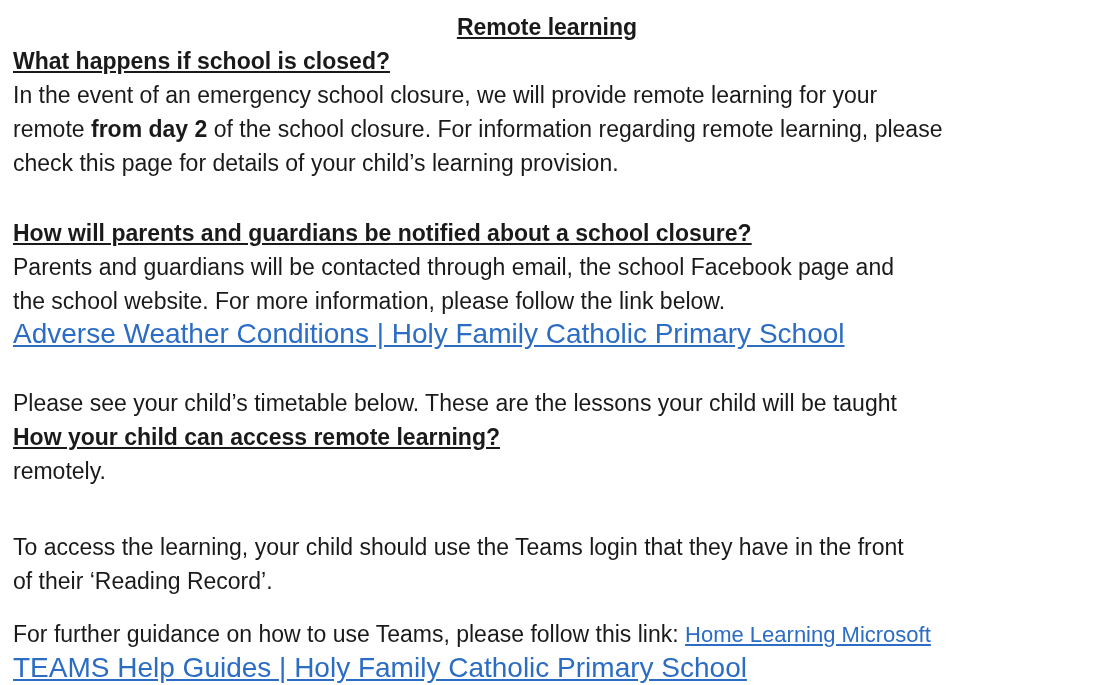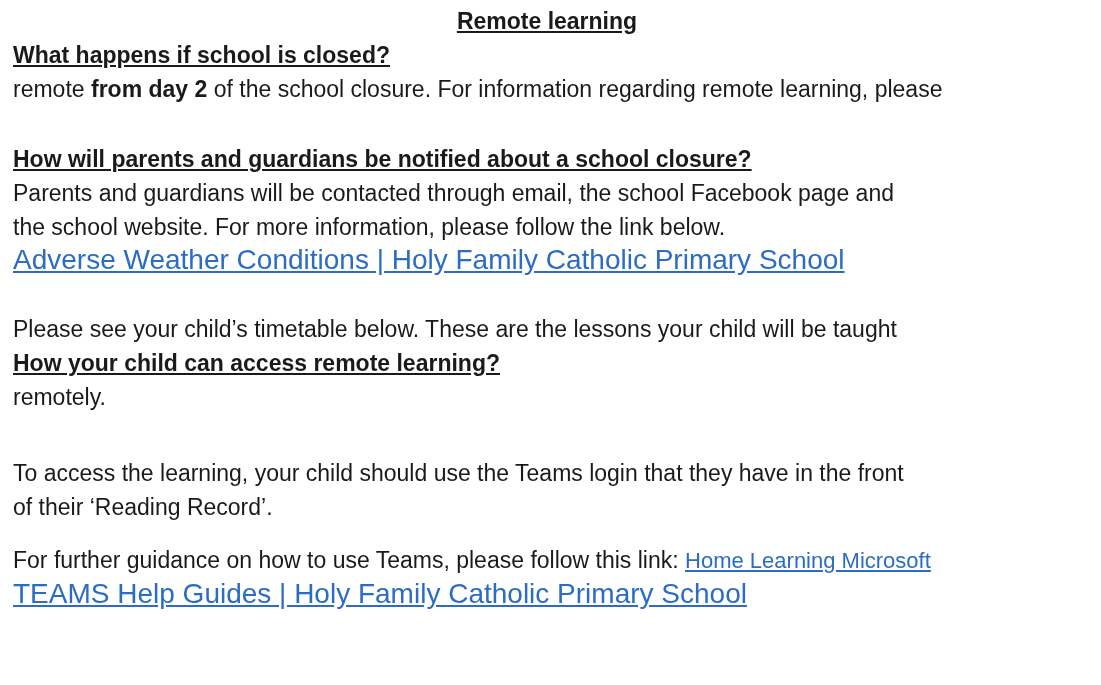--- a/index.html
+++ b/index.html
@@ -11,21 +11,21 @@
     width: 1101px;
     height: 685px;
     overflow: hidden;
     font-family: "Liberation Sans", sans-serif;
     color: #1a1a1a;
   }
   .page {
     box-sizing: border-box;
     width: 1101px;
     height: 685px;
-    padding: 4px 20px 0 13px;
+    padding: 10px 20px 0 13px;
   }
   .ln {
     font-size: 23px;
     line-height: 34px;
     white-space: nowrap;
   }
   .title-ln {
     text-align: center;
     font-weight: bold;
     text-decoration: underline;
@@ -51,21 +51,23 @@
   .gap-20 { height: 20px; }
 </style>
 </head>
 <body>
 
 <div class="page">
 
   <div class="ln title-ln">Remote learning</div>
 
   <div class="ln heading-ln">What happens if school is closed?</div>
+  <div class="ln">In the event of an emergency school closure, we will provide remote learning for your</div>
   <div class="ln"><span>remote </span><span class="b">from day 2</span><span> of the school closure. For information regarding remote learning, please</span></div>
+  <div class="ln">check this page for details of your child’s learning provision.</div>
 
   <div class="gap-36"></div>
 
   <div class="ln heading-ln">How will parents and guardians be notified about a school closure?</div>
   <div class="ln">Parents and guardians will be contacted through email, the school Facebook page and</div>
   <div class="ln">the school website. For more information, please follow the link below.</div>
   <div class="ln link-ln"><a class="link">Adverse Weather Conditions | Holy Family Catholic Primary School</a></div>
 
   <div class="gap-36"></div>
 

